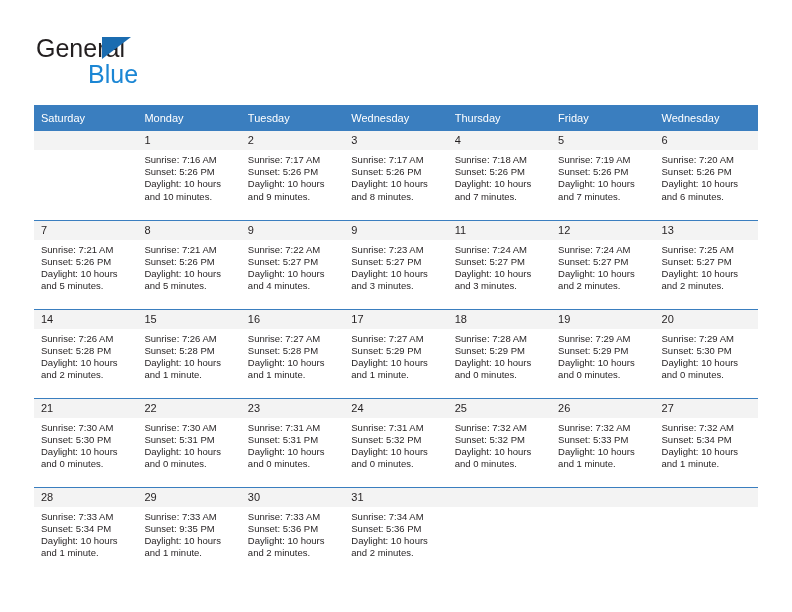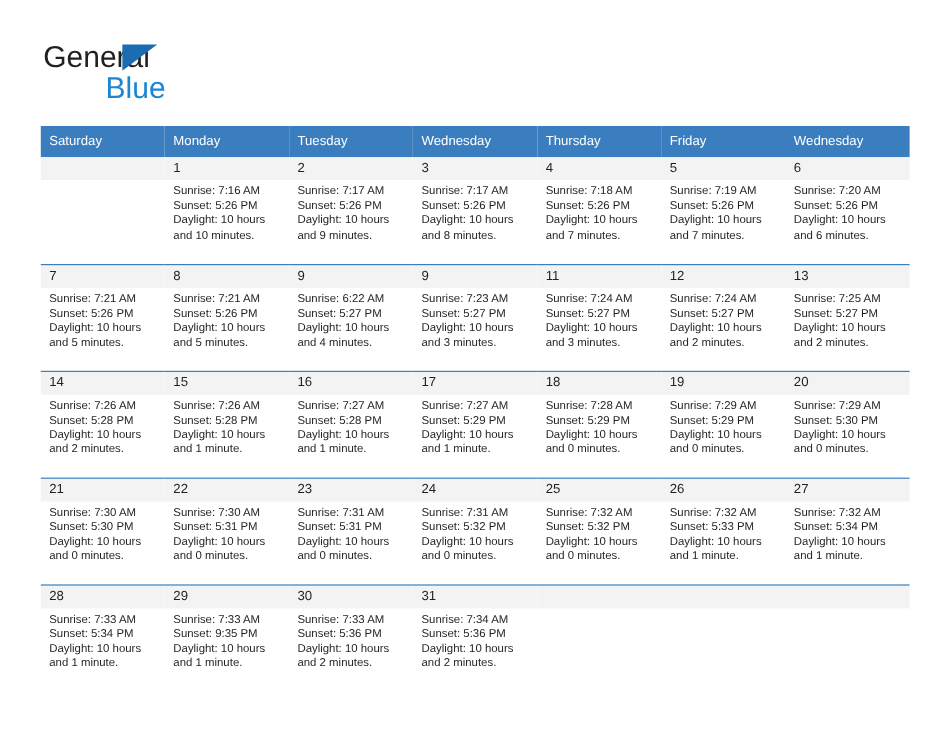--- a/index.html
+++ b/index.html
@@ -240,21 +240,21 @@
             <div class="cell-body">
               <div>Sunrise: 7:21 AM</div>
               <div>Sunset: 5:26 PM</div>
               <div>Daylight: 10 hours</div>
               <div>and 5 minutes.</div>
             </div>
           </td>
           <td class="day-cell">
             <div class="daynum">9</div>
             <div class="cell-body">
-              <div>Sunrise: 6:22 AM</div>
+              <div>Sunrise: 7:22 AM</div>
               <div>Sunset: 5:27 PM</div>
               <div>Daylight: 10 hours</div>
               <div>and 4 minutes.</div>
             </div>
           </td>
           <td class="day-cell">
             <div class="daynum">9</div>
             <div class="cell-body">
               <div>Sunrise: 7:23 AM</div>
               <div>Sunset: 5:27 PM</div>

